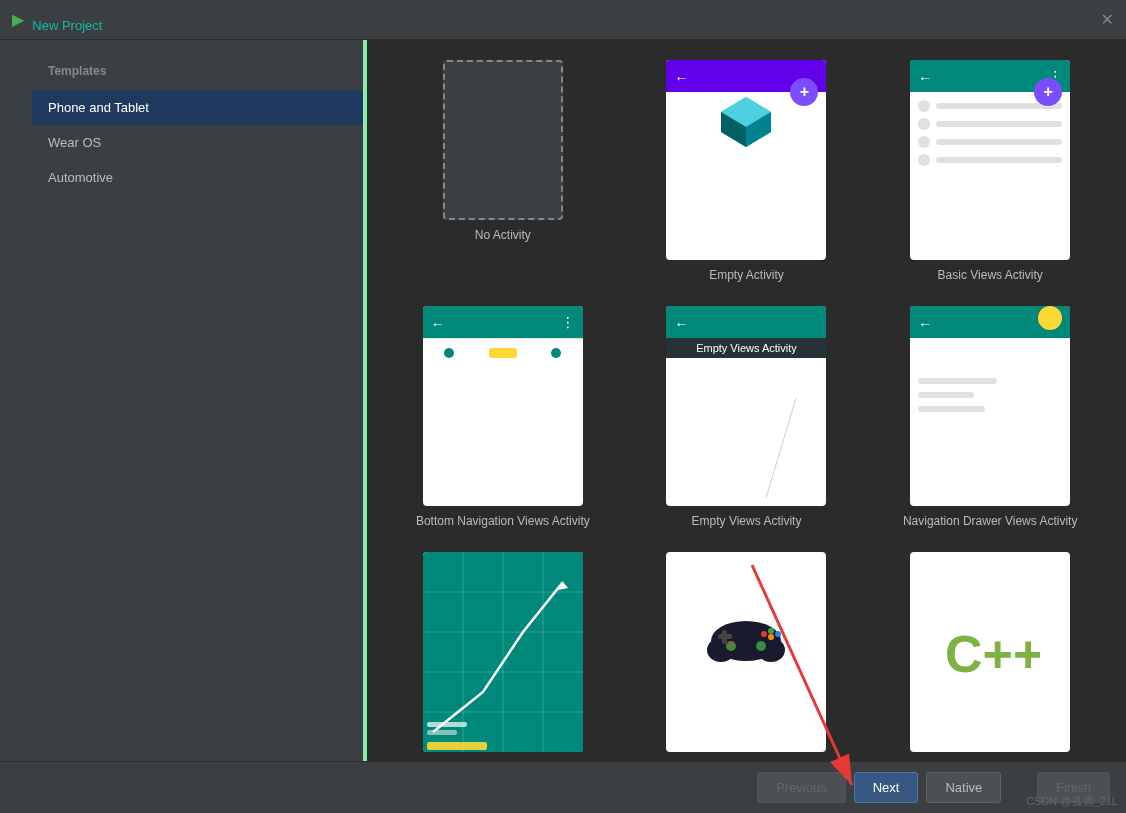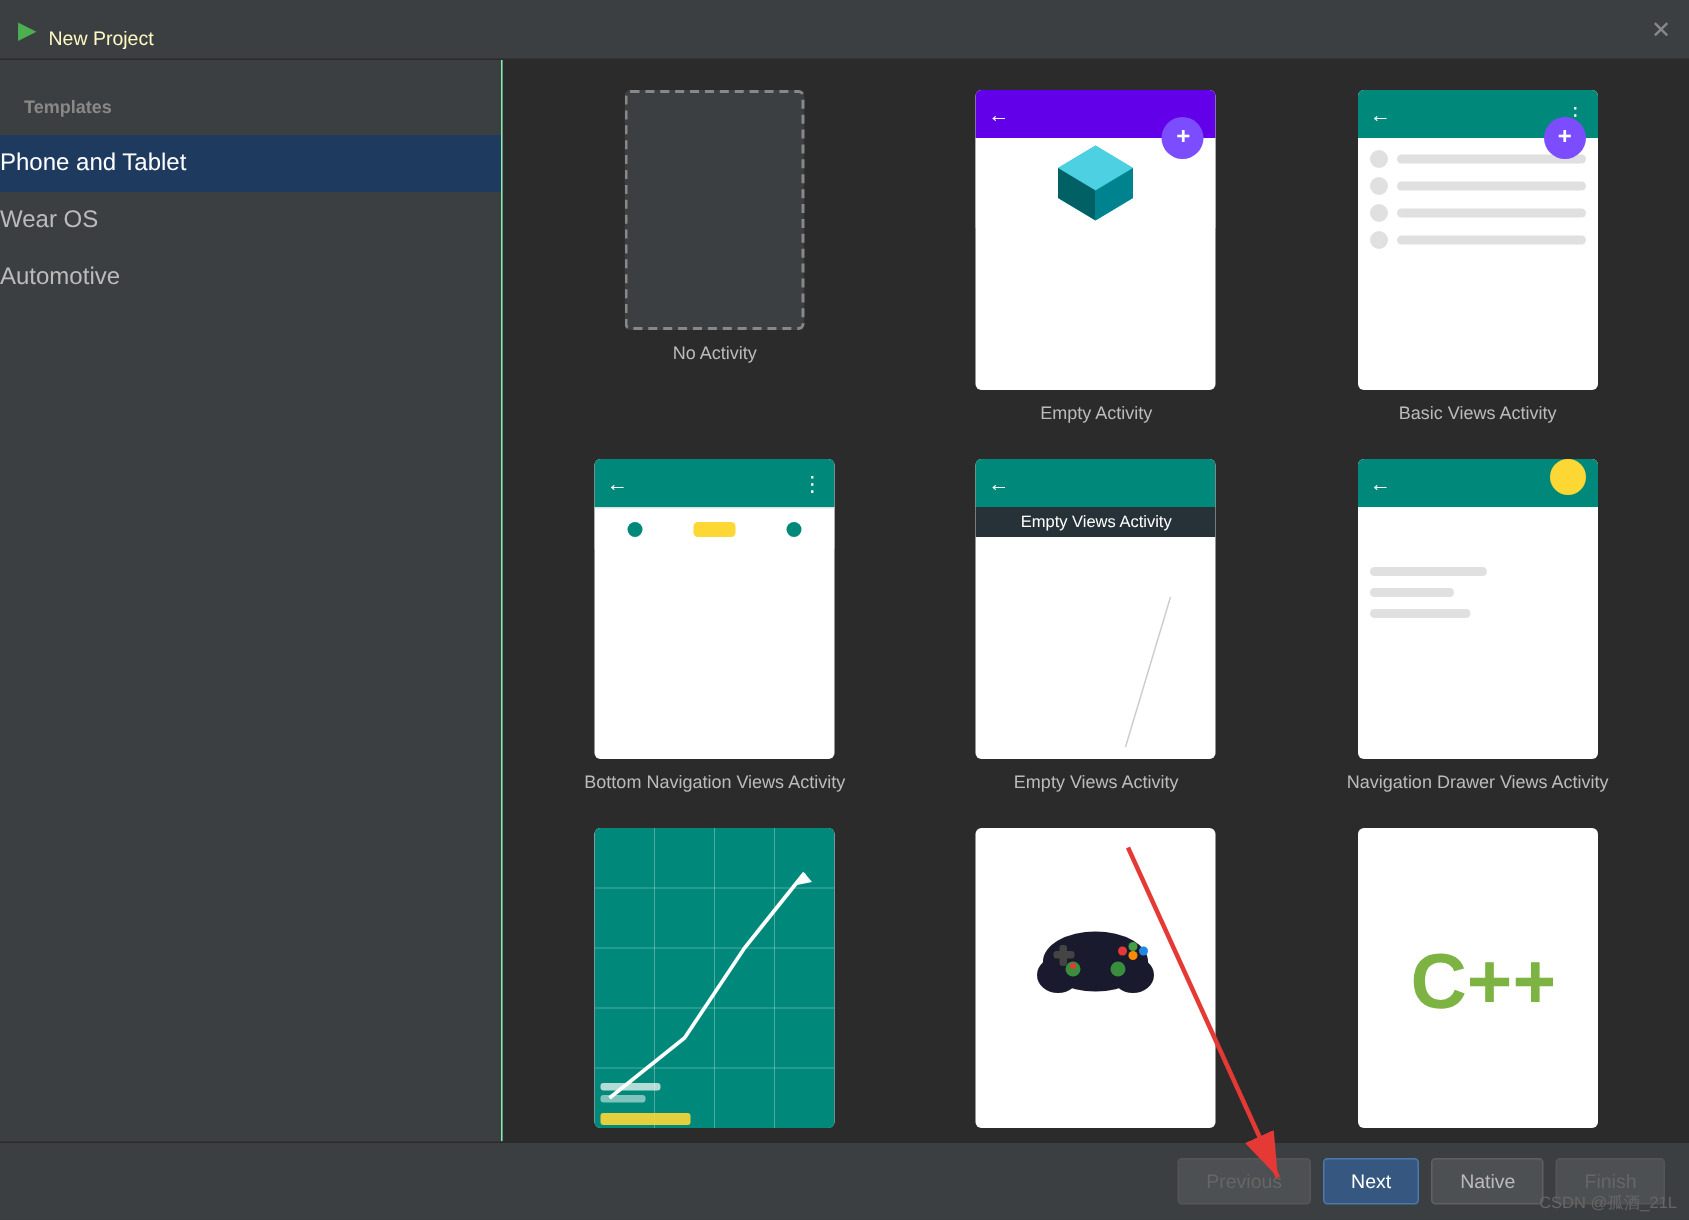--- a/index.html
+++ b/index.html
@@ -24,21 +24,21 @@
       padding: 0 12px;
       border-bottom: 1px solid #2b2b2b;
       flex-shrink: 0;
     }
     .title-bar-icon {
       color: #4caf50;
       margin-right: 8px;
       font-size: 16px;
     }
     .title-bar-text {
-      color: #fef9c3;
+      color: #14b8a6;
       font-size: 13px;
       margin-top: 12px;
     }
     .title-bar-close {
       margin-left: auto;
       cursor: pointer;
       color: #888;
       font-size: 16px;
     }
 
@@ -46,36 +46,37 @@
     .main-content {
       display: flex;
       flex: 1;
       overflow: hidden;
     }
 
     
     .sidebar {
       width: 335px;
       background: #3c3f41;
-      border-right: 1px solid #86efac;
+      border-right: 4px solid #86efac;
       padding: 16px 0;
       flex-shrink: 0;
+      margin-left: 32px;
     }
     .sidebar-section-title {
       padding: 8px 16px 12px 16px;
       color: #888888;
       font-size: 12px;
       font-weight: 600;
       text-transform: none;
     }
     .sidebar-item {
-      padding: 10px 0;
+      padding: 10px 16px;
       cursor: pointer;
       color: #bbbbbb;
-      font-size: 16px;
+      font-size: 13px;
     }
     .sidebar-item.active {
       background: #1e3a5f;
       color: #ffffff;
     }
 
     
     .content-area {
       flex: 1;
       background: #2b2b2b;
@@ -294,20 +295,21 @@
     .btn-primary {
       background: #365880;
       color: #ffffff;
       border-color: #4a7aab;
     }
     .btn-disabled {
       background: #4c5052;
       color: #666666;
       border-color: #555;
       cursor: default;
+      margin-left: 28px;
     }
 
     
     .watermark {
       position: fixed;
       bottom: 4px;
       right: 8px;
       font-size: 11px;
       color: #666;
       pointer-events: none;

